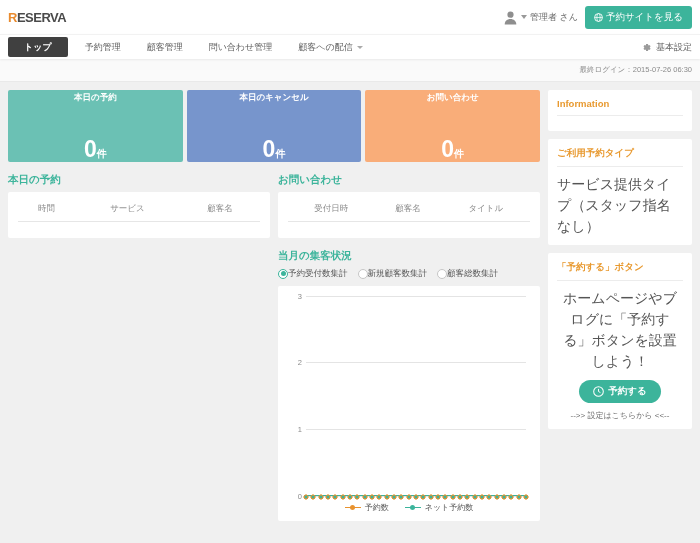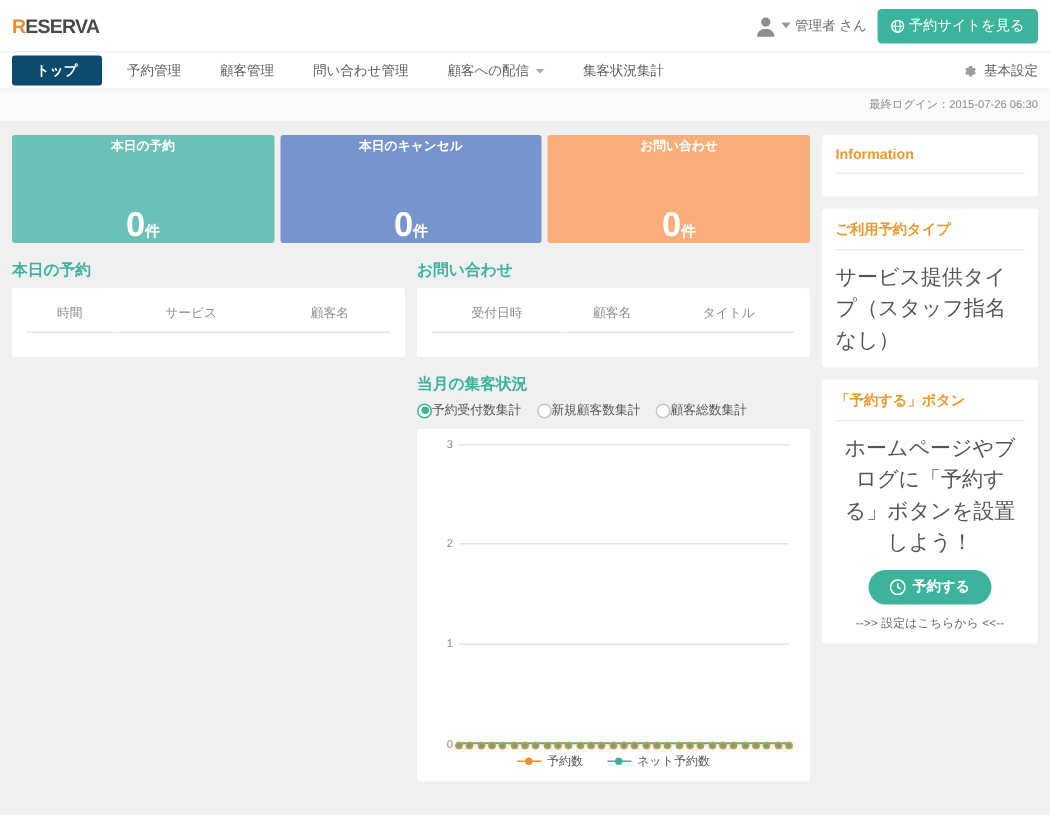--- a/index.html
+++ b/index.html
@@ -49,21 +49,21 @@
     height: 25px; background: #fff; border-top: 1px solid #f2f2f2;
     display: flex; align-items: stretch; position: relative;
     box-shadow: 0 1px 2px rgba(0,0,0,0.07);
   }
   .nav-item {
     display: flex; align-items: center; padding: 0 13px;
     font-size: 9px; color: #5d5d5d; cursor: pointer;
     white-space: nowrap;
   }
   .nav-item.active {
-    background: #0c4a6e; color: #fff; font-weight: bold;
+    background: #404040; color: #fff; font-weight: bold;
     border-radius: 2px; margin: 2px 4px 2px 8px; padding: 0 16px;
   }
   .nav-item .mini-caret {
     width: 0; height: 0; margin-left: 4px;
     border-left: 3px solid transparent; border-right: 3px solid transparent;
     border-top: 3.5px solid #aaa;
   }
   .nav-right {
     margin-left: auto; display: flex; align-items: center;
     gap: 4px; padding-right: 8px; font-size: 9px; color: #5d5d5d;
@@ -227,23 +227,20 @@
   </div>
   <div class="nav-item">
     <span>顧客管理</span>
   </div>
   <div class="nav-item">
     <span>問い合わせ管理</span>
   </div>
   <div class="nav-item">
     <span>顧客への配信</span>
     <span class="mini-caret"></span>
-  </div>
-  <div class="nav-item">
-    <span>集客状況集計</span>
   </div>
   <div class="nav-right">
     <svg class="gear-ico" viewBox="0 0 20 20">
       <path d="M10 6.6a3.4 3.4 0 100 6.8 3.4 3.4 0 000-6.8zm0 5a1.6 1.6 0 110-3.2 1.6 1.6 0 010 3.2z" fill="#9b9b9b"></path>
       <path d="M17.5 11.7l-1.4-.8a6.6 6.6 0 000-1.8l1.4-.8-1.6-2.8-1.4.8a6.5 6.5 0 00-1.6-.9V3.6H9.1v1.8c-.6.2-1.1.5-1.6.9l-1.4-.8L4.5 8.3l1.4.8a6.6 6.6 0 000 1.8l-1.4.8 1.6 2.8 1.4-.8c.5.4 1 .7 1.6.9v1.8h3.8v-1.8c.6-.2 1.1-.5 1.6-.9l1.4.8z" fill="#9b9b9b"></path>
     </svg>
     <span>基本設定</span>
   </div>
 </div>
 

